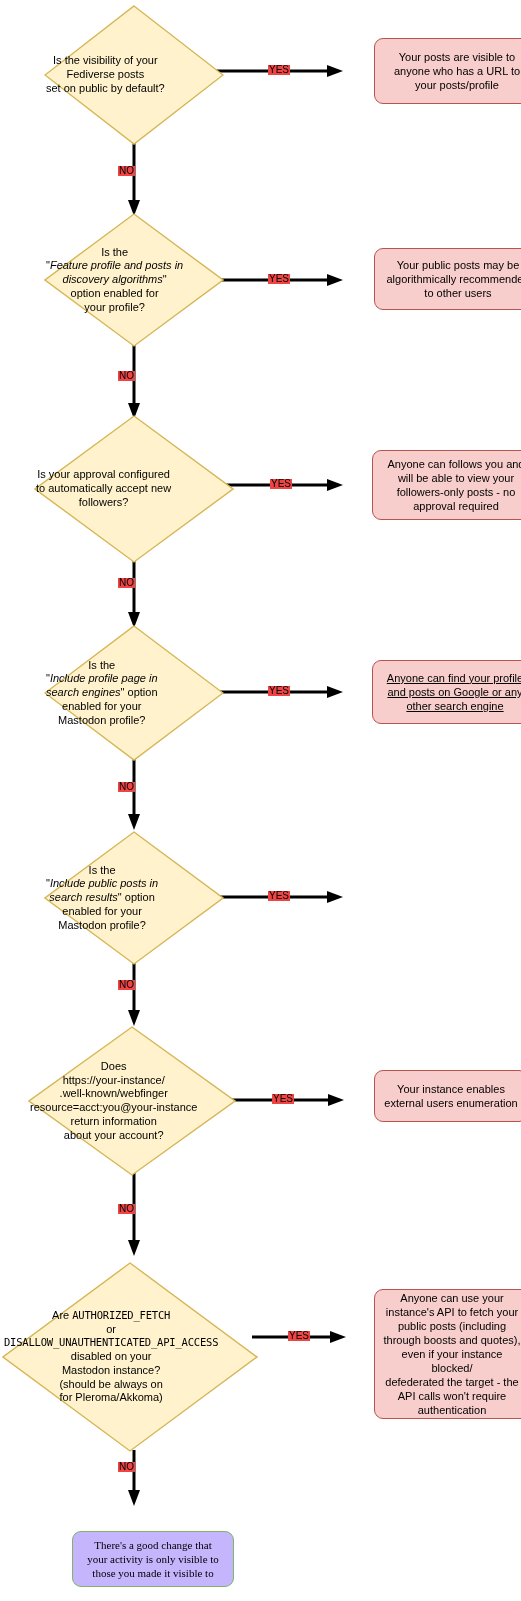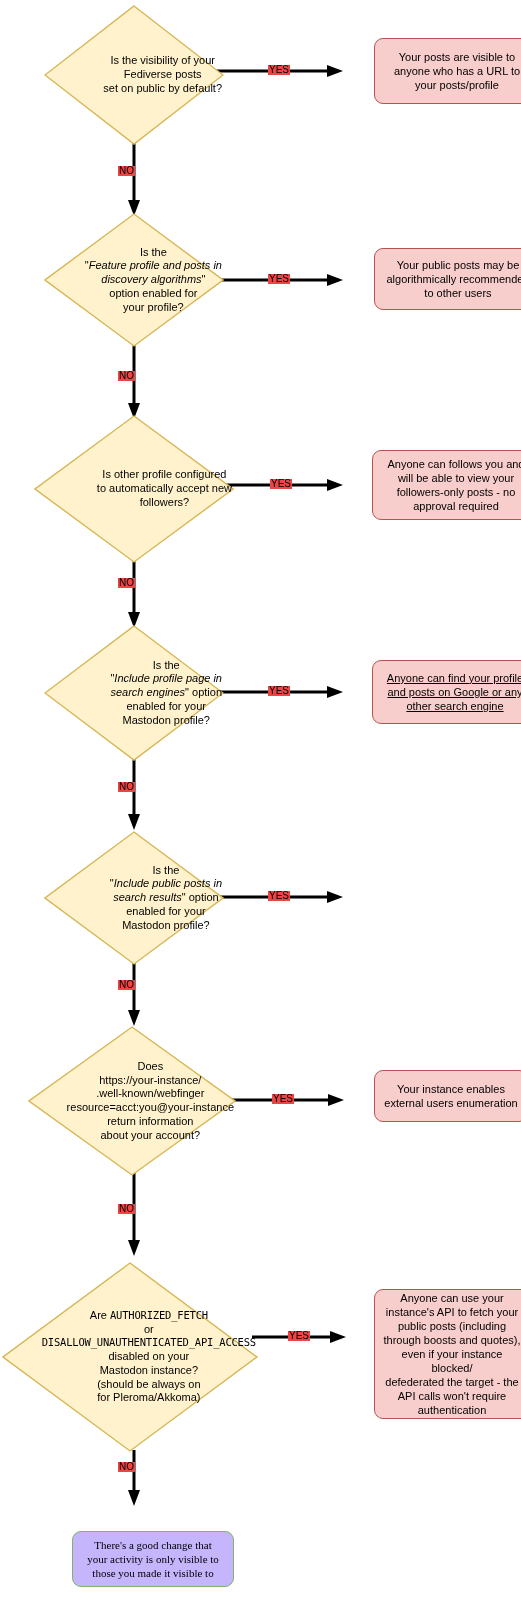--- a/index.html
+++ b/index.html
@@ -20,21 +20,21 @@
     inset: 0;
   }
   .node {
     position: absolute;
     box-sizing: border-box;
   }
   
   .diamond {
     display: flex;
     align-items: center;
-    justify-content: flex-end;
+    justify-content: flex-start;
   }
   .diamond .dshape {
     position: absolute;
     inset: 0;
   }
   .diamond .dlabel {
     position: relative;
     z-index: 2;
     text-align: center;
     line-height: 1.25;
@@ -211,21 +211,21 @@
     <svg class="dshape" viewBox="0 0 180 134" preserveAspectRatio="none">
       <polygon points="90,1 179,67 90,133 1,67" fill="#fff2cc" stroke="#d6b656" stroke-width="1.4"></polygon>
     </svg>
     <div class="dlabel"><div>Is the</div><div><span>"</span><span class="em">Feature profile and posts in</span></div><div><span class="em">discovery algorithms</span><span>"</span></div><div>option enabled for</div><div>your profile?</div></div>
   </div>
 
   <div class="node diamond" style="left:34px; top:415px; width:200px; height:148px;">
     <svg class="dshape" viewBox="0 0 200 148" preserveAspectRatio="none">
       <polygon points="100,1 199,74 100,147 1,74" fill="#fff2cc" stroke="#d6b656" stroke-width="1.4"></polygon>
     </svg>
-    <div class="dlabel"><div>Is other profile configured</div><div>to automatically accept new</div><div>followers?</div></div>
+    <div class="dlabel"><div>Is your approval configured</div><div>to automatically accept new</div><div>followers?</div></div>
   </div>
 
   <div class="node diamond" style="left:44px; top:625px; width:180px; height:136px;">
     <svg class="dshape" viewBox="0 0 180 136" preserveAspectRatio="none">
       <polygon points="90,1 179,68 90,135 1,68" fill="#fff2cc" stroke="#d6b656" stroke-width="1.4"></polygon>
     </svg>
     <div class="dlabel"><div>Is the</div><div><span>"</span><span class="em">Include profile page in</span></div><div><span class="em">search engines</span><span>" option</span></div><div>enabled for your</div><div>Mastodon profile?</div></div>
   </div>
 
   <div class="node diamond" style="left:44px; top:831px; width:180px; height:134px;">

